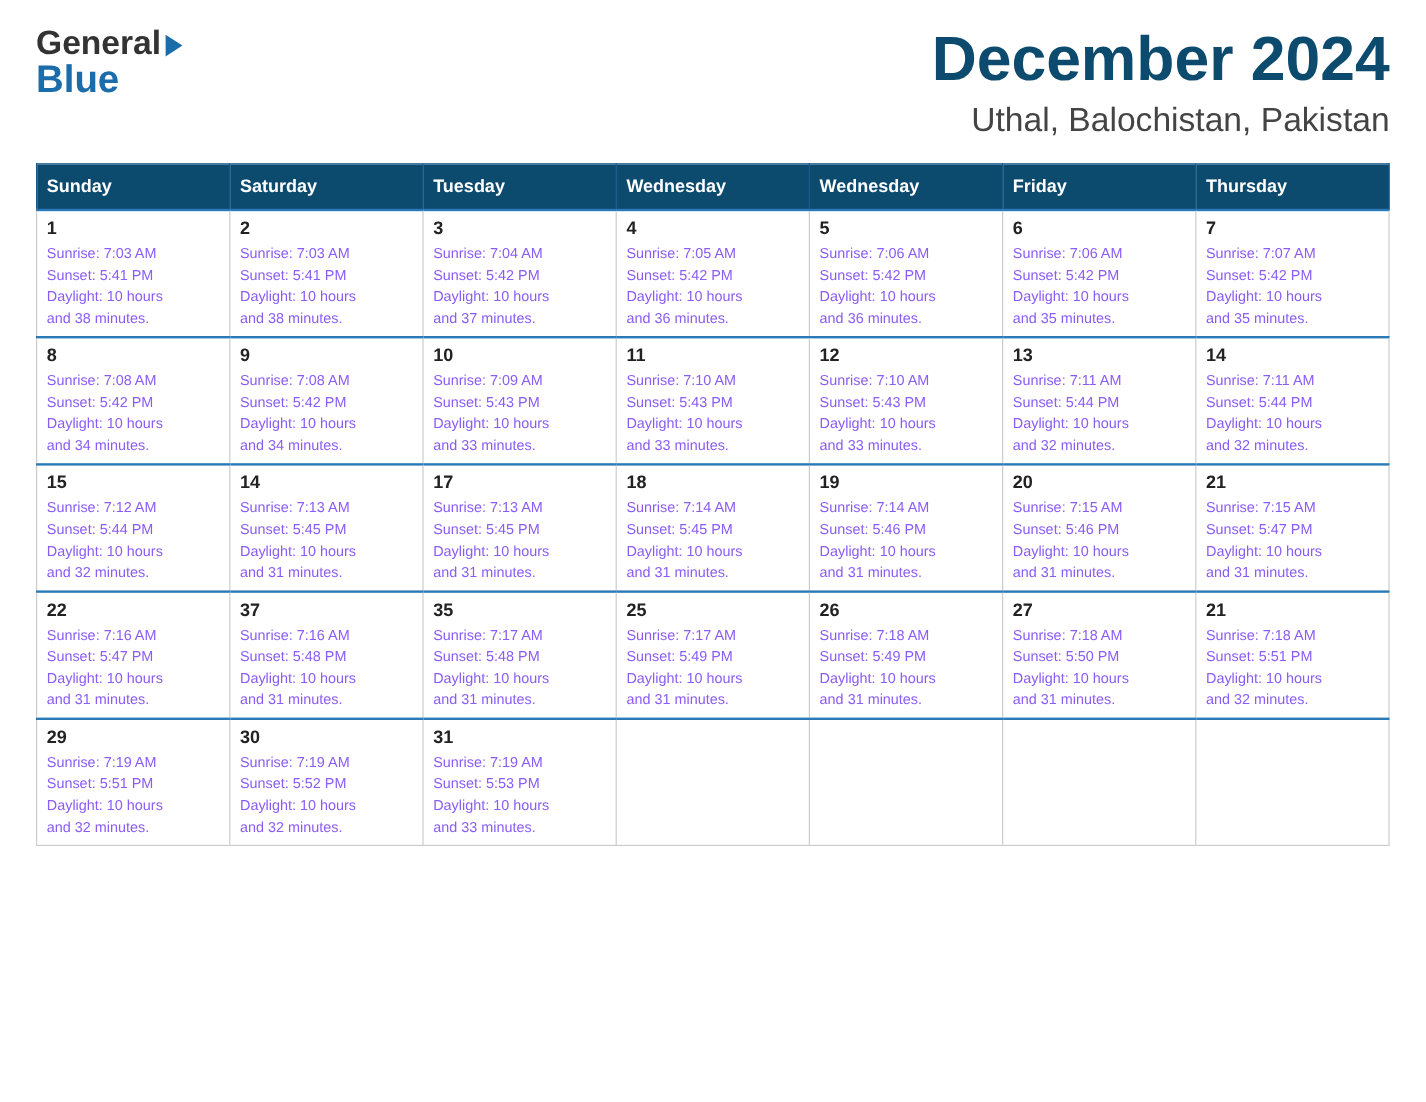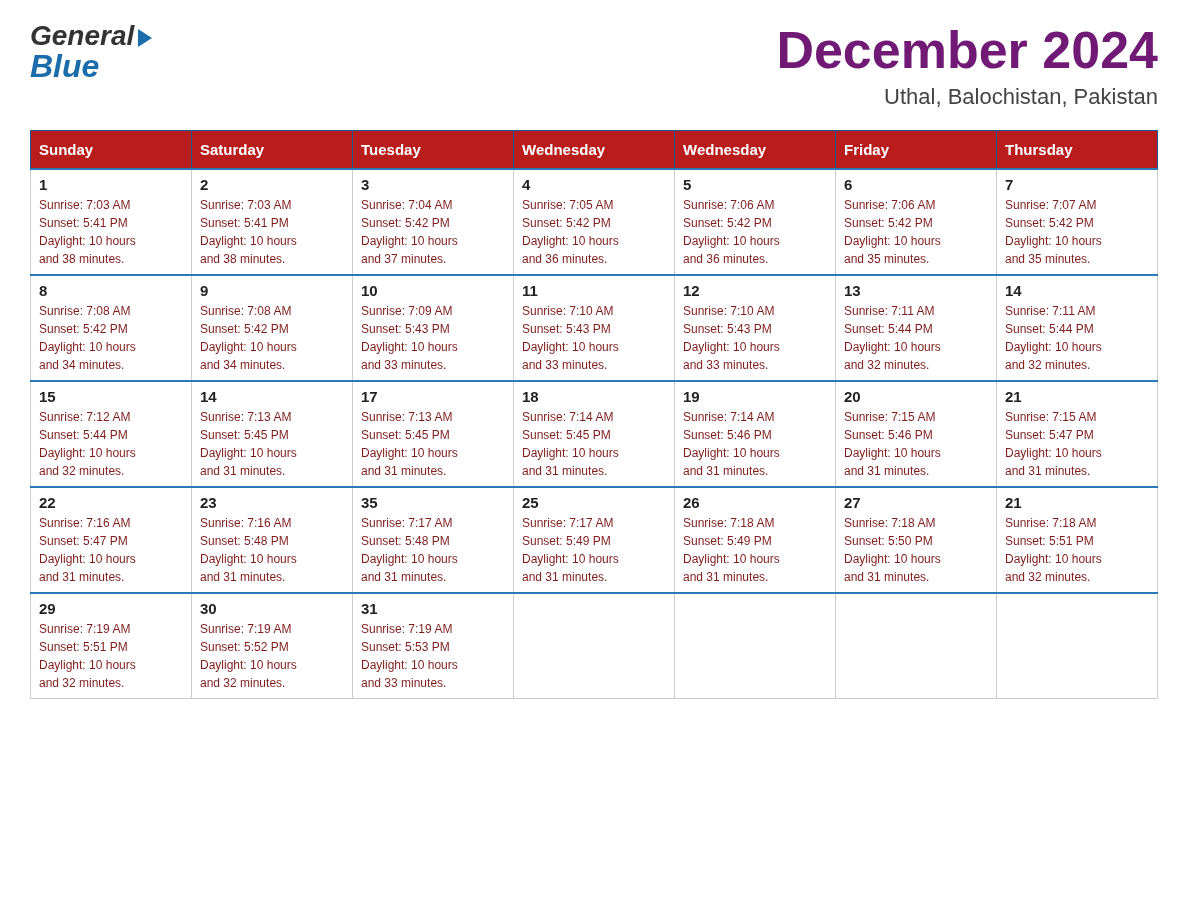--- a/index.html
+++ b/index.html
@@ -13,21 +13,20 @@
     .header {
       display: flex;
       justify-content: space-between;
       align-items: flex-start;
       margin-bottom: 20px;
     }
     .logo {
       display: flex;
       flex-direction: column;
       align-items: flex-start;
-      font-style: italic;
     }
     .logo-general {
       font-size: 28px;
       font-weight: bold;
       color: #333;
       display: flex;
       align-items: center;
     }
     .logo-general .arrow {
       width: 0;
@@ -43,34 +42,34 @@
       font-weight: bold;
       color: #1a6daa;
       margin-top: -4px;
     }
     .title-section {
       text-align: right;
     }
     .month-title {
       font-size: 52px;
       font-weight: bold;
-      color: #701a75;
+      color: #0c4a6e;
     }
     .subtitle {
-      font-size: 22px;
+      font-size: 28px;
       color: #444;
       margin-top: 4px;
     }
     .calendar {
       width: 100%;
       border-collapse: collapse;
       border: 1px solid #aaa;
     }
     .calendar th {
-      background-color: #b91c1c;
+      background-color: #0c4a6e;
       color: #fff;
       font-size: 15px;
       font-weight: bold;
       padding: 10px 8px;
       text-align: left;
       border: 1px solid #1a5a90;
     }
     .calendar td {
       vertical-align: top;
       padding: 6px 8px;
@@ -82,21 +81,21 @@
     }
     .day-number {
       font-size: 15px;
       font-weight: bold;
       color: #222;
       display: block;
       margin-bottom: 3px;
     }
     .day-info {
       font-size: 12px;
-      color: #7f1d1d;
+      color: #8b5cf6;
       line-height: 1.5;
     }
     .calendar tr td {
       border-top: 2px solid #2a7ab8;
     }
     .empty-cell {
       background: #fff;
     }
   </style>
 </head>
@@ -328,21 +327,21 @@
         <td>
           <span class="day-number">22</span>
         <div class="day-info">
           Sunrise: 7:16 AM<br>
           Sunset: 5:47 PM<br>
           Daylight: 10 hours<br>
           and 31 minutes.
         </div>
         </td>
         <td>
-          <span class="day-number">23</span>
+          <span class="day-number">37</span>
         <div class="day-info">
           Sunrise: 7:16 AM<br>
           Sunset: 5:48 PM<br>
           Daylight: 10 hours<br>
           and 31 minutes.
         </div>
         </td>
         <td>
           <span class="day-number">35</span>
         <div class="day-info">

